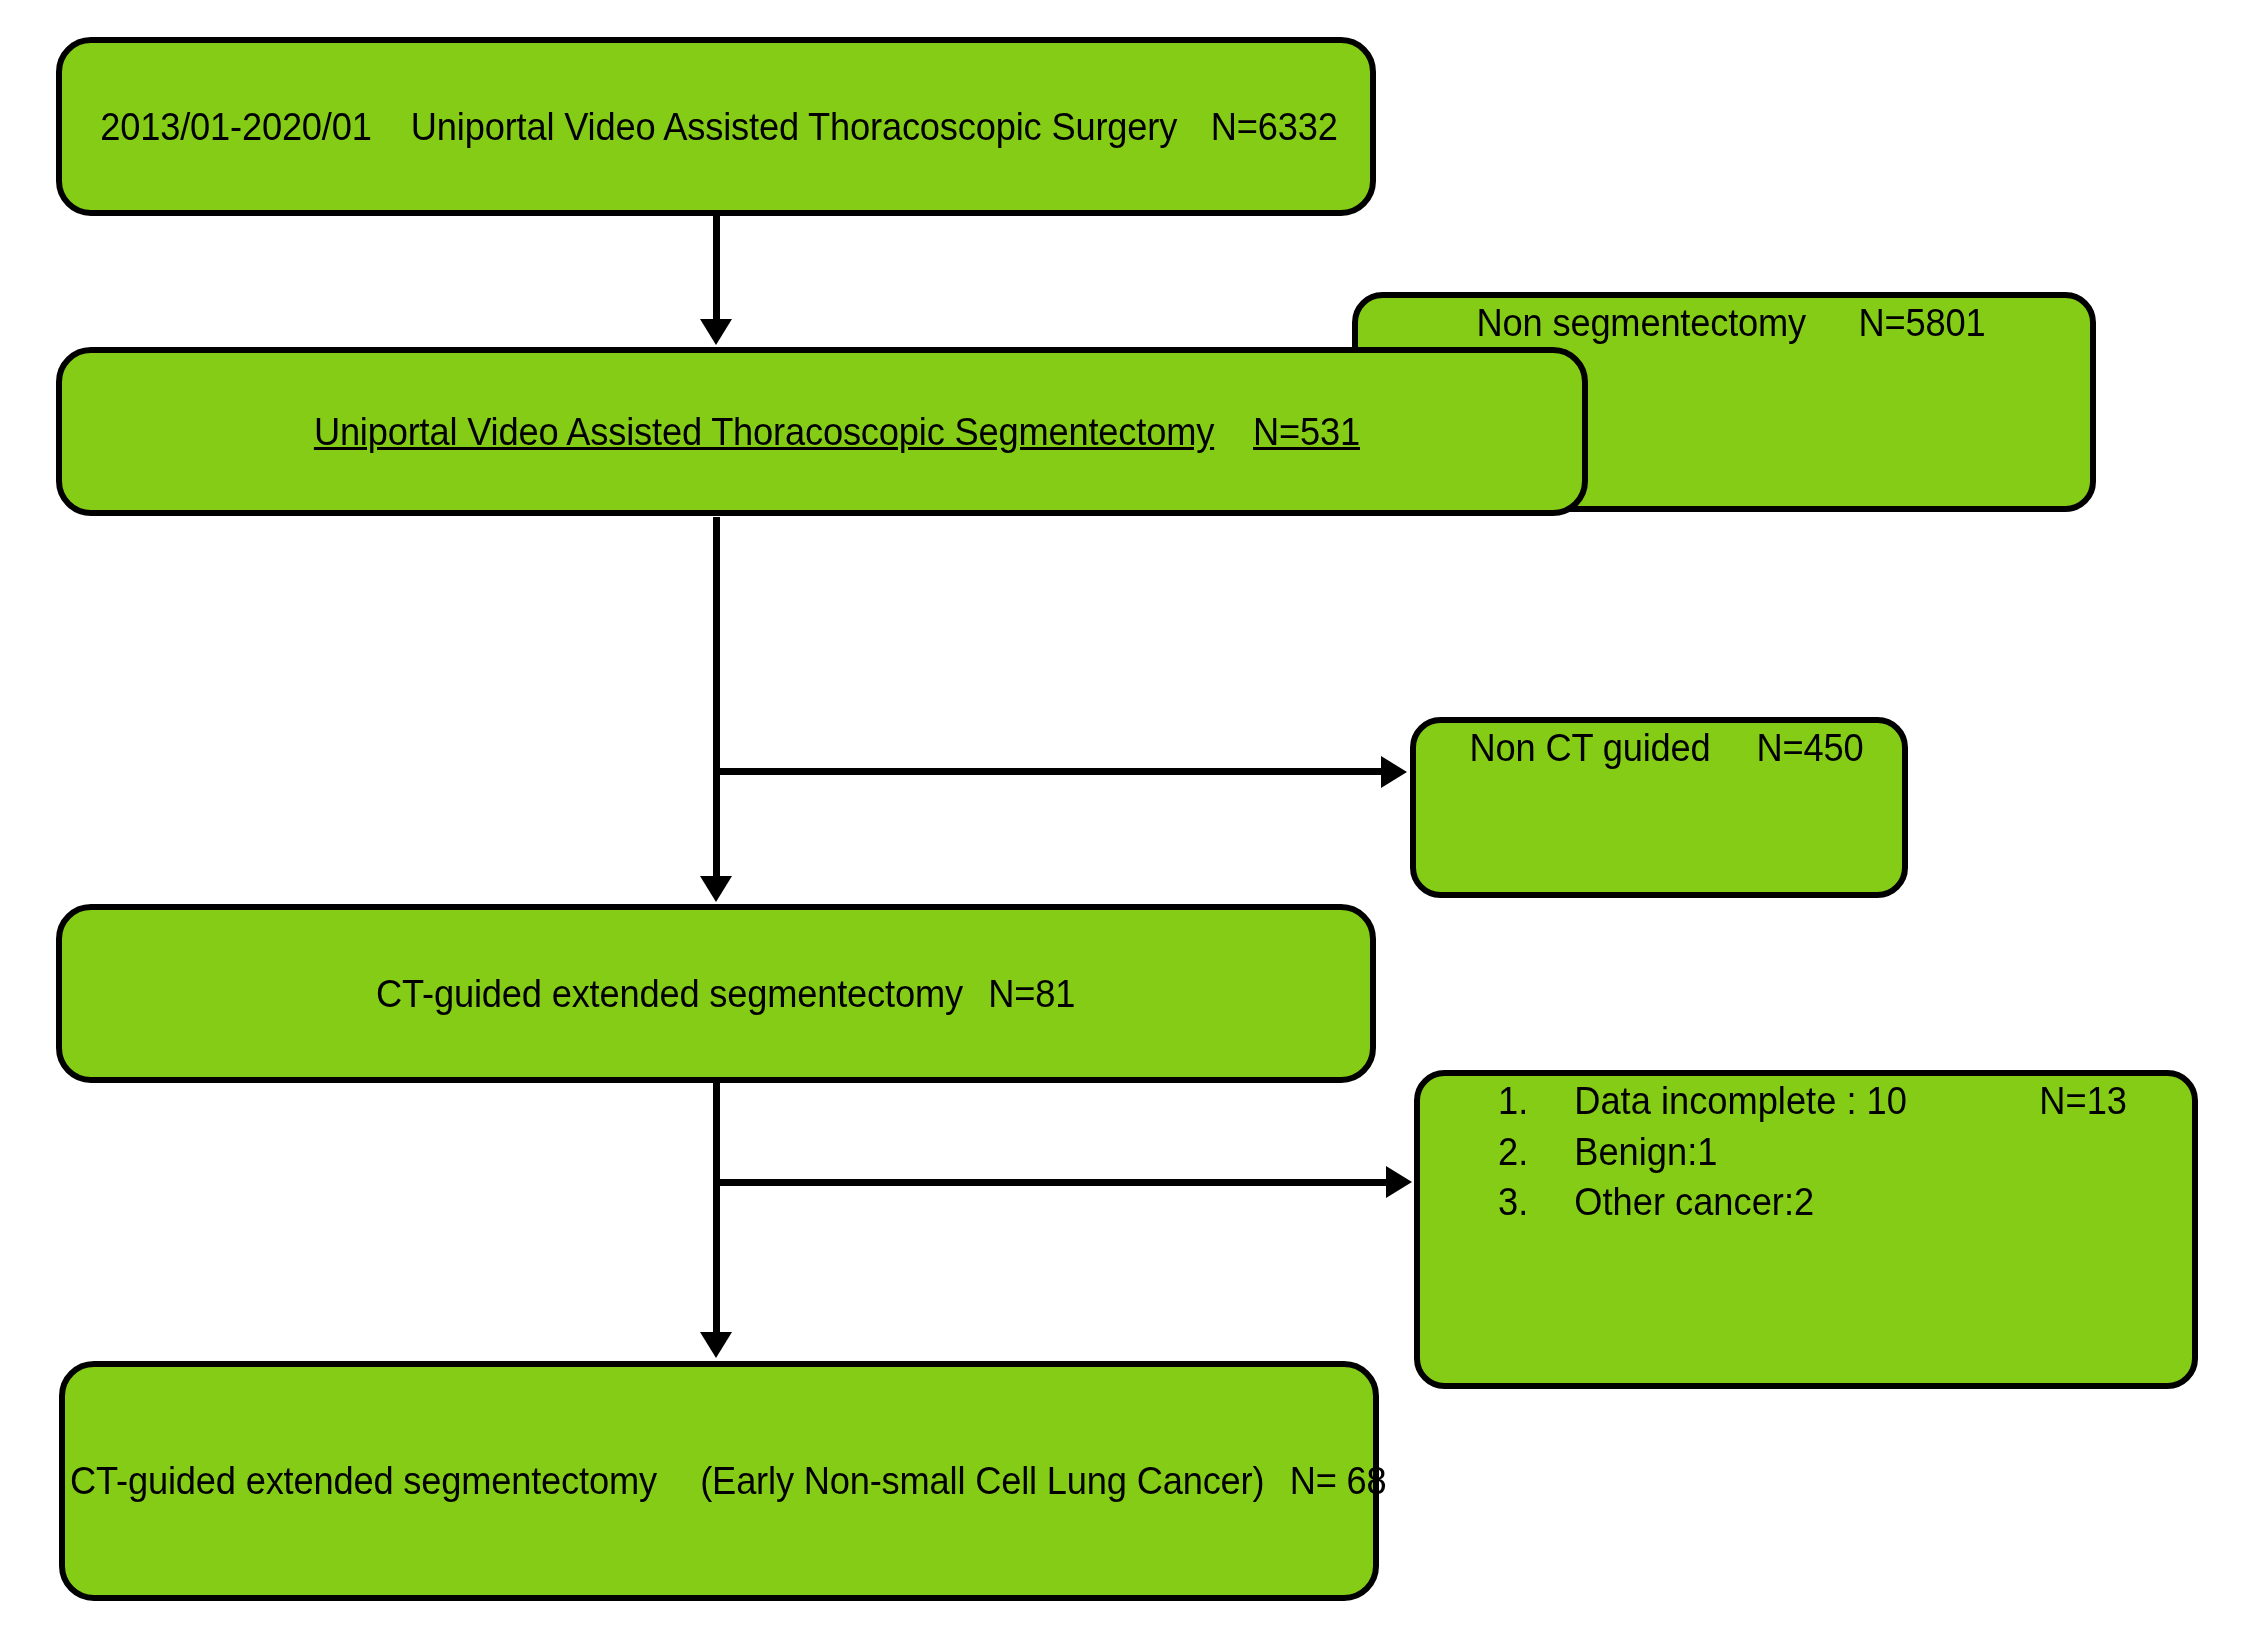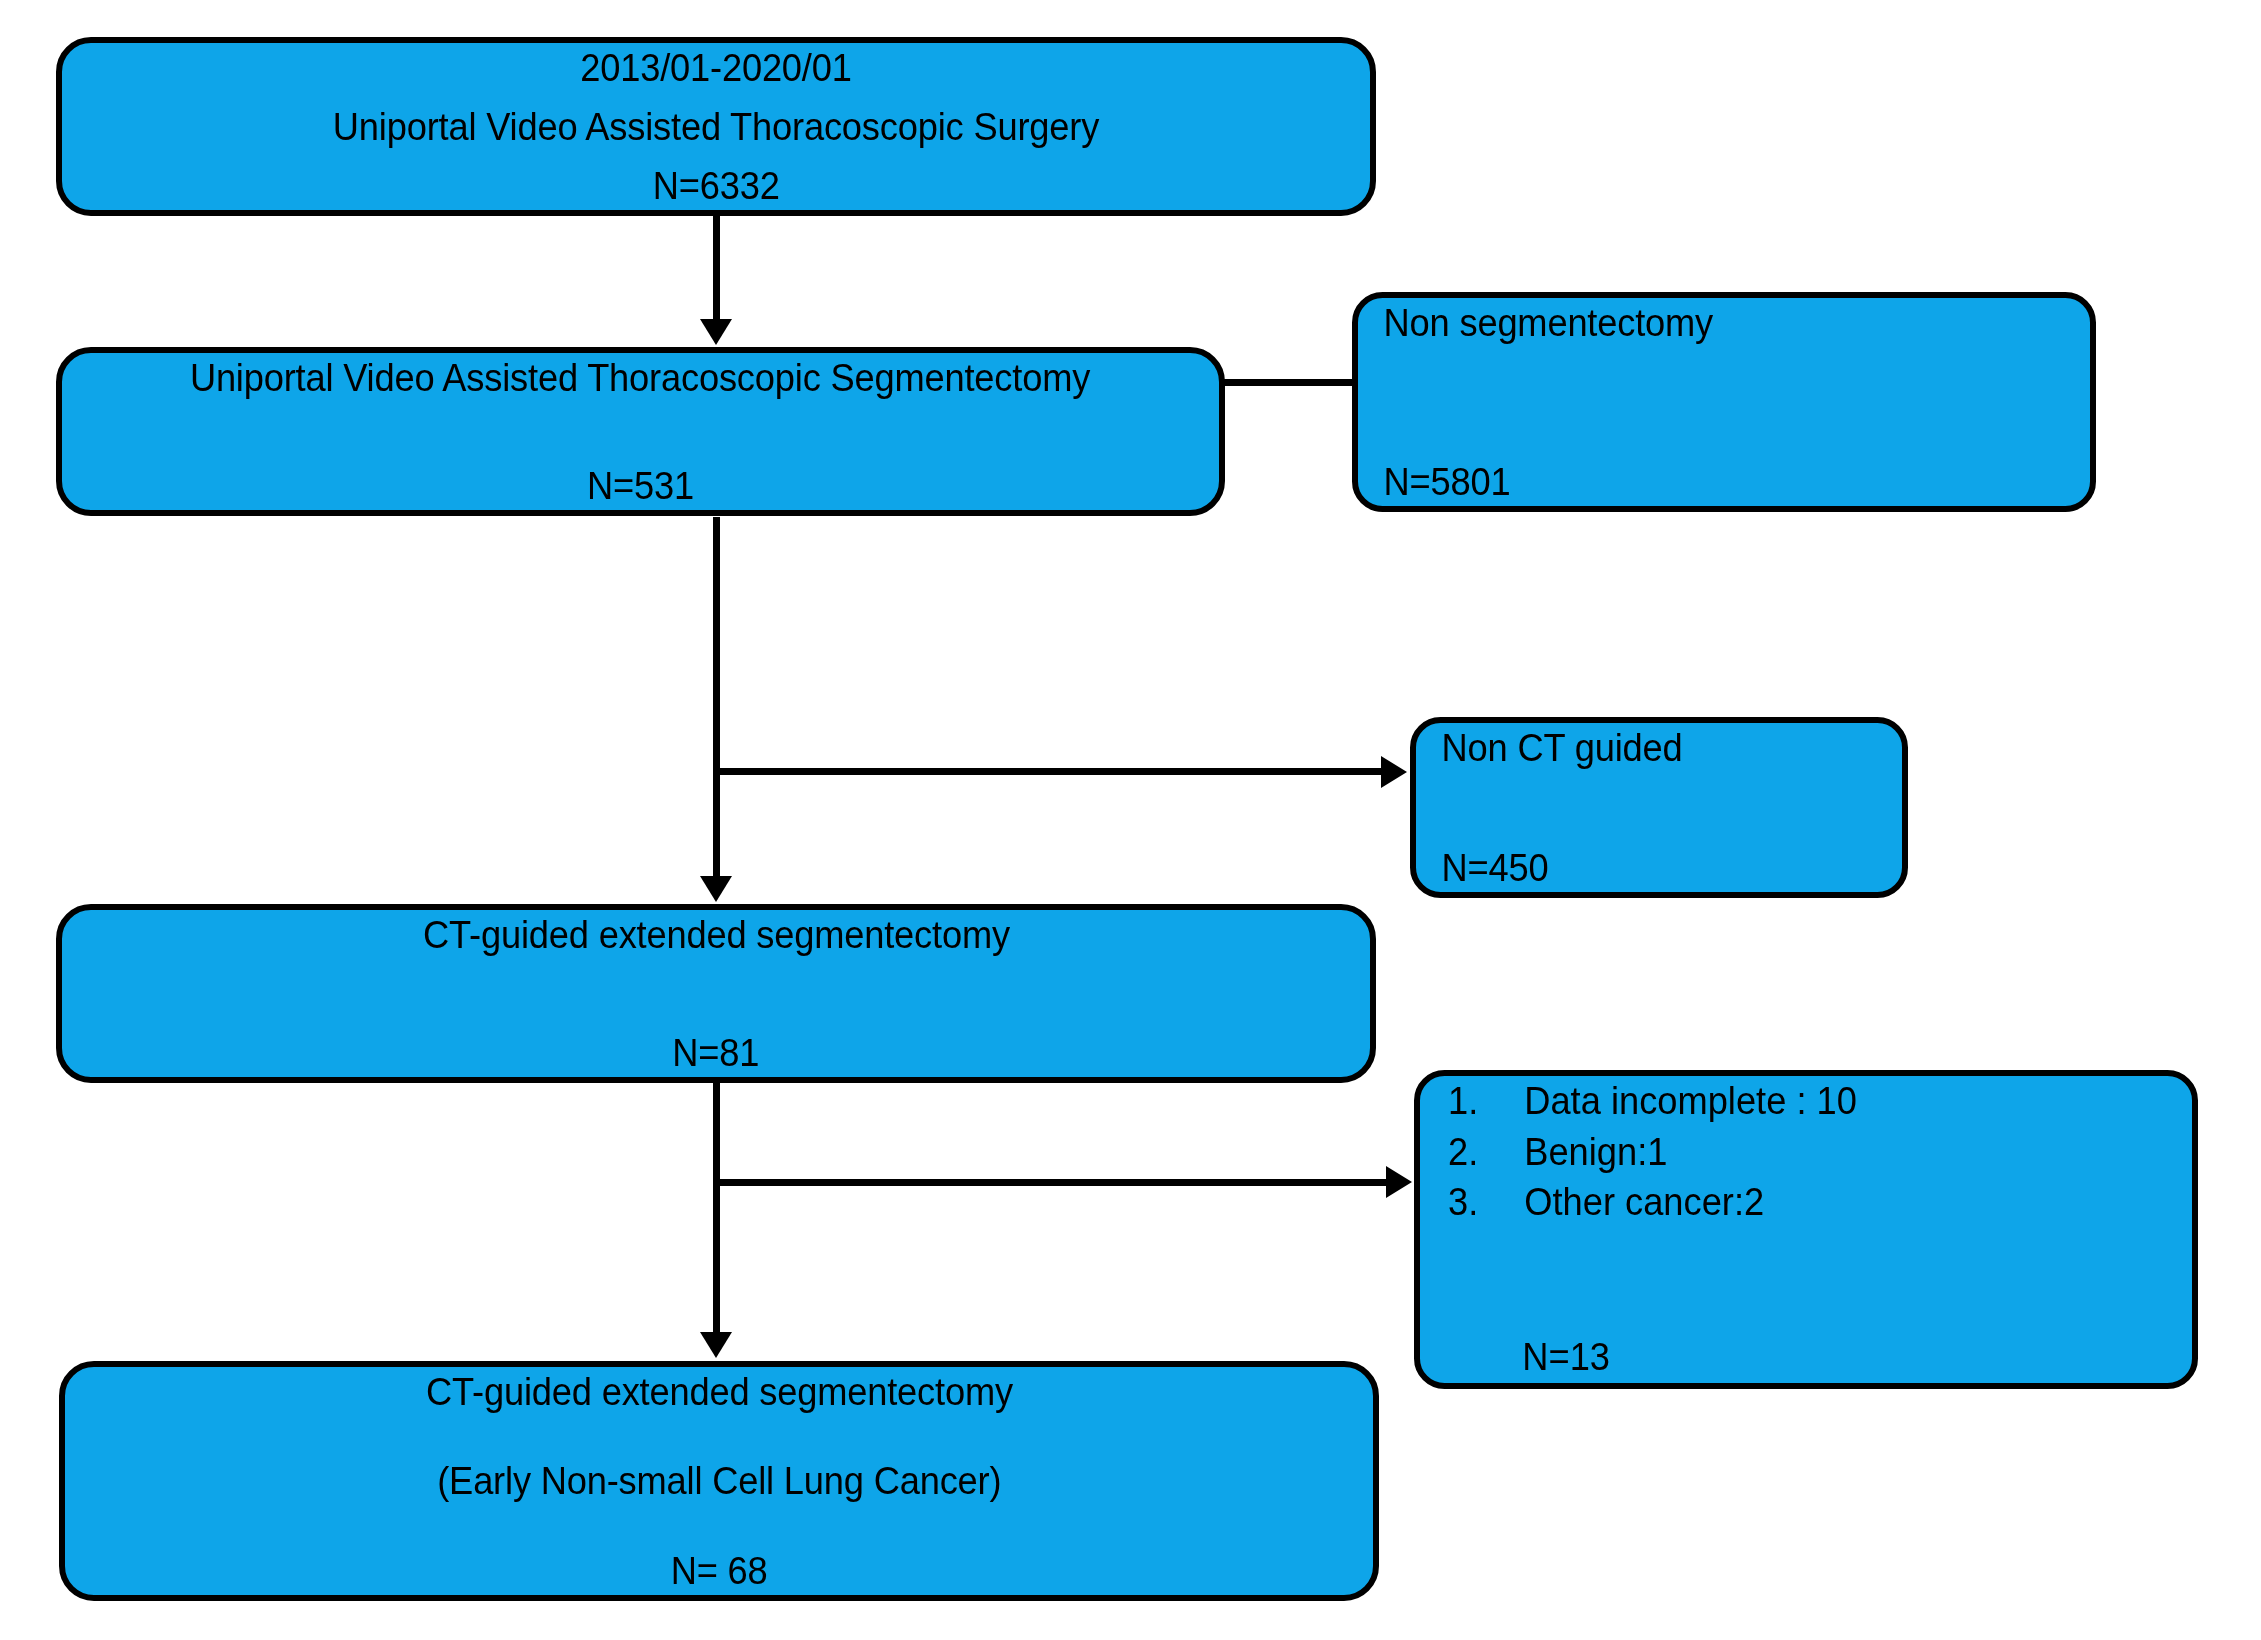--- a/index.html
+++ b/index.html
@@ -14,26 +14,26 @@
   #canvas {
     position: relative;
     width: 2261px;
     height: 1640px;
     background: #ffffff;
     overflow: hidden;
   }
   .node {
     position: absolute;
     box-sizing: border-box;
-    background: #0ea5e9;
+    background: #84cc16;
     border: 6.9px solid #000000;
     border-radius: 30.5px;
     display: flex;
-    flex-direction: column;
-    justify-content: space-between;
+    flex-direction: row;
+    justify-content: center;
     color: #000000;
   }
   .node.main {
     align-items: center;
     text-align: center;
     border-radius: 35px;
   }
   .node.side {
     align-items: flex-start;
     text-align: left;
@@ -46,21 +46,21 @@
     letter-spacing: -0.2px;
     transform: scaleX(0.93);
     transform-origin: center;
   }
   .node.side .line {
     transform-origin: left center;
     padding-left: 27.5px;
   }
   
   #box-cohort   { left: 56px;  top: 37px;   width: 1320px; height: 179px; }
-  #box-segmentectomy { left: 56px; top: 347px; width: 1169px; height: 169px; }
+  #box-segmentectomy { left: 56px; top: 347px; width: 1532px; height: 169px; text-decoration: underline; }
   #box-ctguided { left: 56px;  top: 904px; width: 1320px; height: 179px; }
   #box-final    { left: 59px;  top: 1361px; width: 1320px; height: 240px; }
 
   
   #box-nonseg   { left: 1352px; top: 292px;  width: 744px;  height: 220px; }
   #box-nonct    { left: 1410px; top: 681px;  width: 498px;  height: 181px; margin-top: 36px; }
   #box-excluded { left: 1414px; top: 1070px; width: 784px; height: 319px; }
 
   .excl-list {
     list-style: none;

